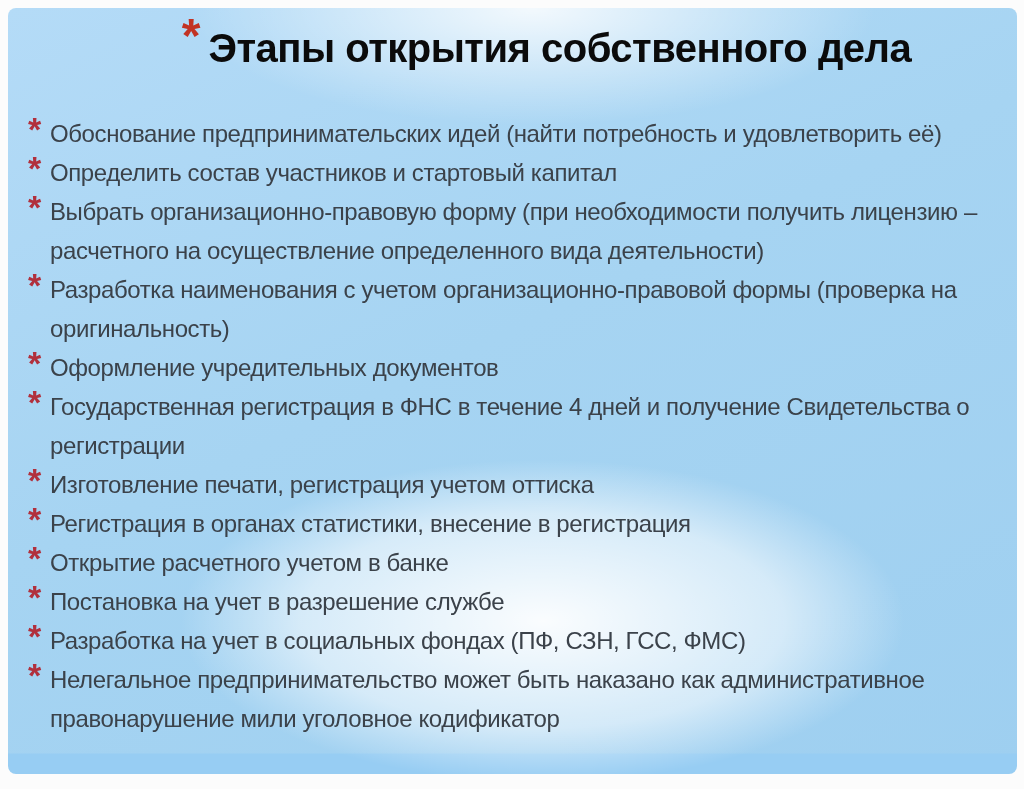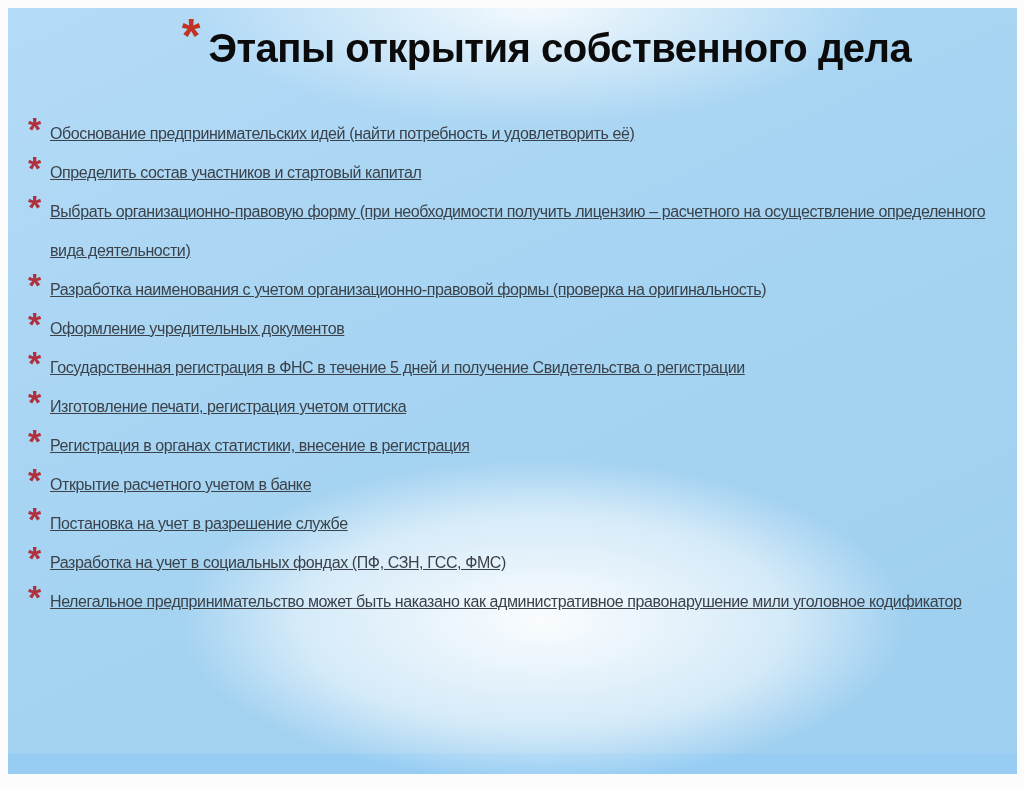--- a/index.html
+++ b/index.html
@@ -31,20 +31,21 @@
       radial-gradient(ellipse 40% 18% at 52% 0%,
         rgba(255,255,255,0.85) 0%,
         rgba(255,255,255,0.0) 85%),
       
       linear-gradient(to top,
         var(--band-blue, #97cdf3) 0px,
         var(--band-blue, #97cdf3) 20px,
         rgba(151,205,243,0) 21px),
       
       linear-gradient(155deg, #b4dbf7 0%, #a6d4f2 45%, #9ecff0 100%);
+    border-radius: 8px;
   }
   .title-row {
     position: relative;
     margin: 14px 0 0 0;
     text-align: center;
     transform: translateX(34px);
     white-space: nowrap;
   }
   .title-asterisk {
     display: inline-block;
@@ -80,25 +81,24 @@
     width: 22px;
     font-size: 34px;
     line-height: 39px;
     position: relative;
     top: -4px;
     color: var(--asterisk-red, #b1303d);
     font-weight: bold;
   }
   .b-text {
     flex: 1 1 auto;
-    font-size: 16px;
+    font-size: 24px;
     line-height: 39px;
     letter-spacing: -0.4px;
     color: var(--body-color, #3b424a);
-    text-decoration: underline;
   }
 </style>
 </head>
 <body>
 
 <div class="slide">
   <div class="title-row">
     <span class="title-asterisk">*</span><h1 class="title">Этапы открытия собственного дела</h1>
   </div>
 
@@ -123,21 +123,21 @@
     <span class="b-text">Разработка наименования с учетом организационно-правовой формы (проверка на оригинальность)</span>
   </div>
 
   <div class="bullet">
     <span class="b-ast">*</span>
     <span class="b-text">Оформление учредительных документов</span>
   </div>
 
   <div class="bullet">
     <span class="b-ast">*</span>
-    <span class="b-text">Государственная регистрация в ФНС в течение 5 дней и получение Свидетельства о регистрации</span>
+    <span class="b-text">Государственная регистрация в ФНС в течение 4 дней и получение Свидетельства о регистрации</span>
   </div>
 
   <div class="bullet">
     <span class="b-ast">*</span>
     <span class="b-text">Изготовление печати, регистрация учетом оттиска</span>
   </div>
 
   <div class="bullet">
     <span class="b-ast">*</span>
     <span class="b-text">Регистрация в органах статистики, внесение в регистрация</span>

